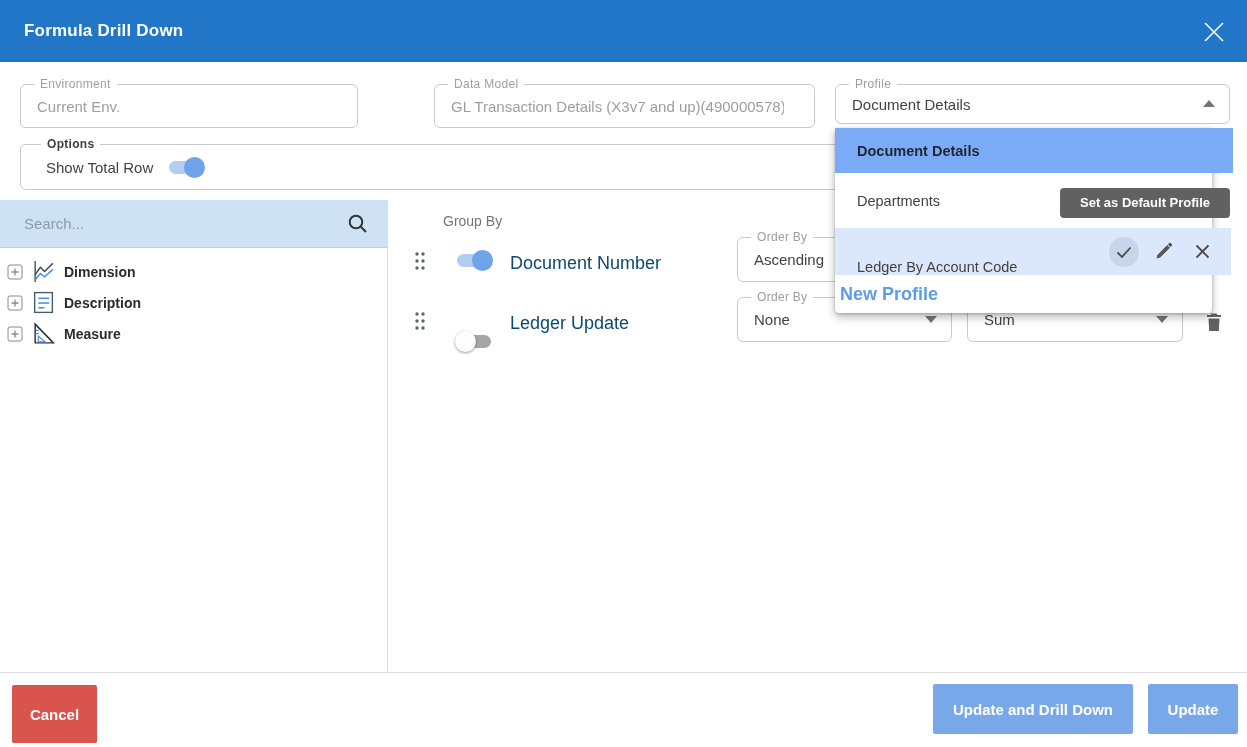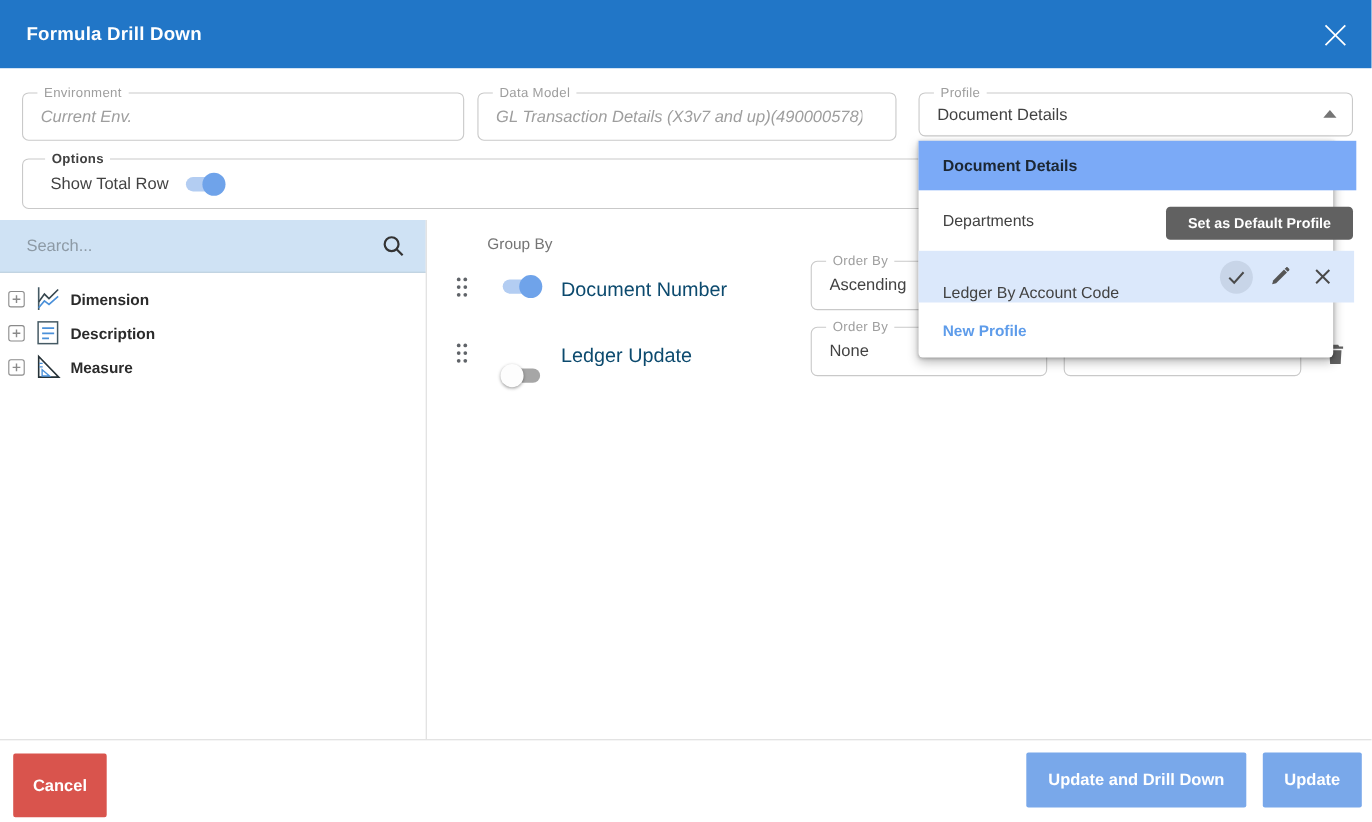--- a/index.html
+++ b/index.html
@@ -9,26 +9,26 @@
 
   
   .modal-header { top:0; left:0; width:1247px; height:62px; background:#2176c7; z-index:5; }
   .modal-title { left:24px; top:0; height:62px; line-height:62px; color:#fff; font-size:17px; font-weight:bold; letter-spacing:.2px; }
   .close-btn { right:18px; top:17px; width:30px; height:30px; cursor:pointer; }
 
   
   .field { border:1px solid #c9c9c9; border-radius:6px; background:#fff; }
   .field-label { position:absolute; top:-8px; left:13px; background:#fff; padding:0 6px; font-size:12px; color:#9e9e9e; letter-spacing:.3px; white-space:nowrap; }
   .field-value { position:absolute; left:16px; top:0; right:30px; height:100%; display:flex; align-items:center; font-size:15px; color:#424242; white-space:nowrap; overflow:hidden; }
-  .field-value.muted { color:#9e9e9e;font-style:italic; }
+  .field-value.muted { color:#9e9e9e; }
   .caret { position:absolute; right:14px; top:50%; margin-top:-4px; width:0; height:0; }
   .caret.up { border-left:6px solid transparent; border-right:6px solid transparent; border-bottom:7px solid #757575; }
   .caret.down { border-left:6px solid transparent; border-right:6px solid transparent; border-top:7px solid #757575; }
 
-  #env-field { left:20px; top:84px; width:402px; height:44px; }
+  #env-field { left:20px; top:84px; width:338px; height:44px; }
   #dm-field  { left:434px; top:84px; width:381px; height:44px; }
   #profile-field { left:835px; top:84px; width:395px; height:40px; }
 
   
   #options-box { left:20px; top:144px; width:1113px; height:46px; border:1px solid #c9c9c9; border-radius:6px; }
   #options-box .field-label { color:#404040; font-weight:bold; left:20px; }
   .options-row { position:absolute; left:25px; top:0; height:100%; display:flex; align-items:center; gap:14px; font-size:15px; color:#424242; }
 
   
   .toggle { position:relative; width:38px; height:21px; cursor:pointer; flex:0 0 auto; }
@@ -63,21 +63,21 @@
 
   
   #profile-dropdown { left:835px; top:128px; width:377px; background:#fff; border-radius:0 0 4px 4px; box-shadow:0 4px 10px rgba(0,0,0,.28), 0 1px 3px rgba(0,0,0,.2); z-index:20; }
   .dd-item { position:relative; height:50px; display:flex; align-items:center; padding-left:22px; font-size:14.5px; color:#424242; cursor:pointer; }
   .dd-item.selected { height:45px; width:398px; background:#7baaf7; font-weight:bold; color:#1c2733; }
   .dd-item.plain { height:55px; }
   .dd-item.hovered { height:47px; width:396px; background:#dbe8fb;align-items:flex-end; }
   .dd-actions { position:absolute; right:14px; top:0; height:100%; display:flex; align-items:center; gap:9px; }
   .icon-btn { width:30px; height:30px; display:flex; align-items:center; justify-content:center; border-radius:50%; cursor:pointer; }
   .icon-btn.circled { background:#c8d5e8; }
-  .dd-new { height:50px; display:flex; align-items:center; padding-left:22px; font-size:14px; font-weight:bold; color:#5e9cea; cursor:pointer; }
+  .dd-new { height:38px; display:flex; align-items:center; padding-left:5px; font-size:18px; font-weight:bold; color:#5e9cea; cursor:pointer; }
 
   
   #default-tooltip { left:1060px; top:188px; height:30px; line-height:30px; padding:0 20px; background:#616161; border-radius:4px; color:#fff; font-size:13px; font-weight:bold; z-index:30; white-space:nowrap; }
 
   
   #footer-divider { left:0; top:672px; width:1247px; height:1px; background:#dcdcdc; }
   .btn { display:flex; align-items:center; justify-content:center; color:#fff; font-weight:bold; font-size:15px; cursor:pointer; border:none; border-radius:2px; font-family:"Liberation Sans",sans-serif; }
   #cancel-btn { left:12px; top:685px; width:85px; height:58px; background:#d9544d; }
   #update-drill-btn { left:933px; top:684px; width:200px; height:50px; background:#79a8ea; }
   #update-btn { left:1148px; top:684px; width:90px; height:50px; background:#79a8ea; }

